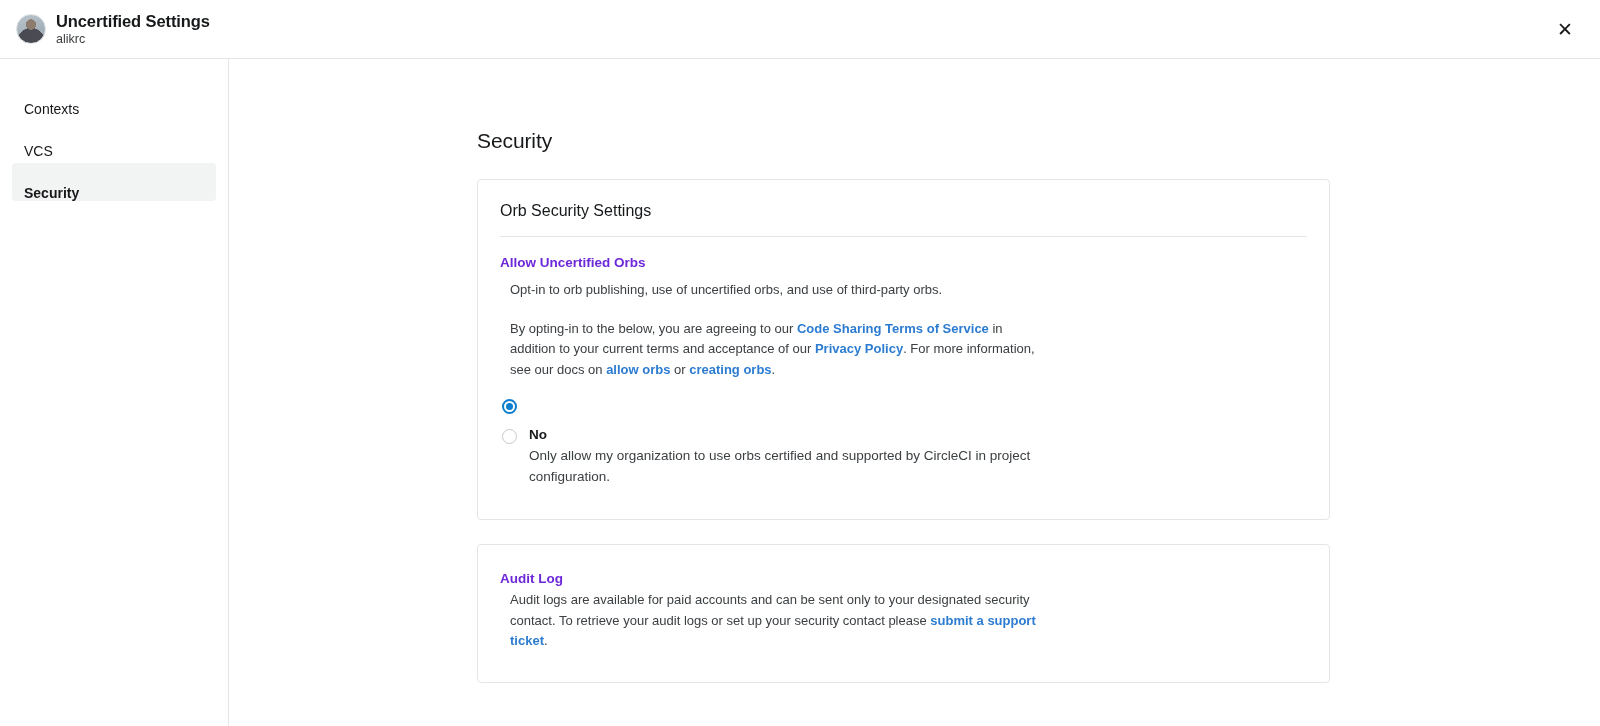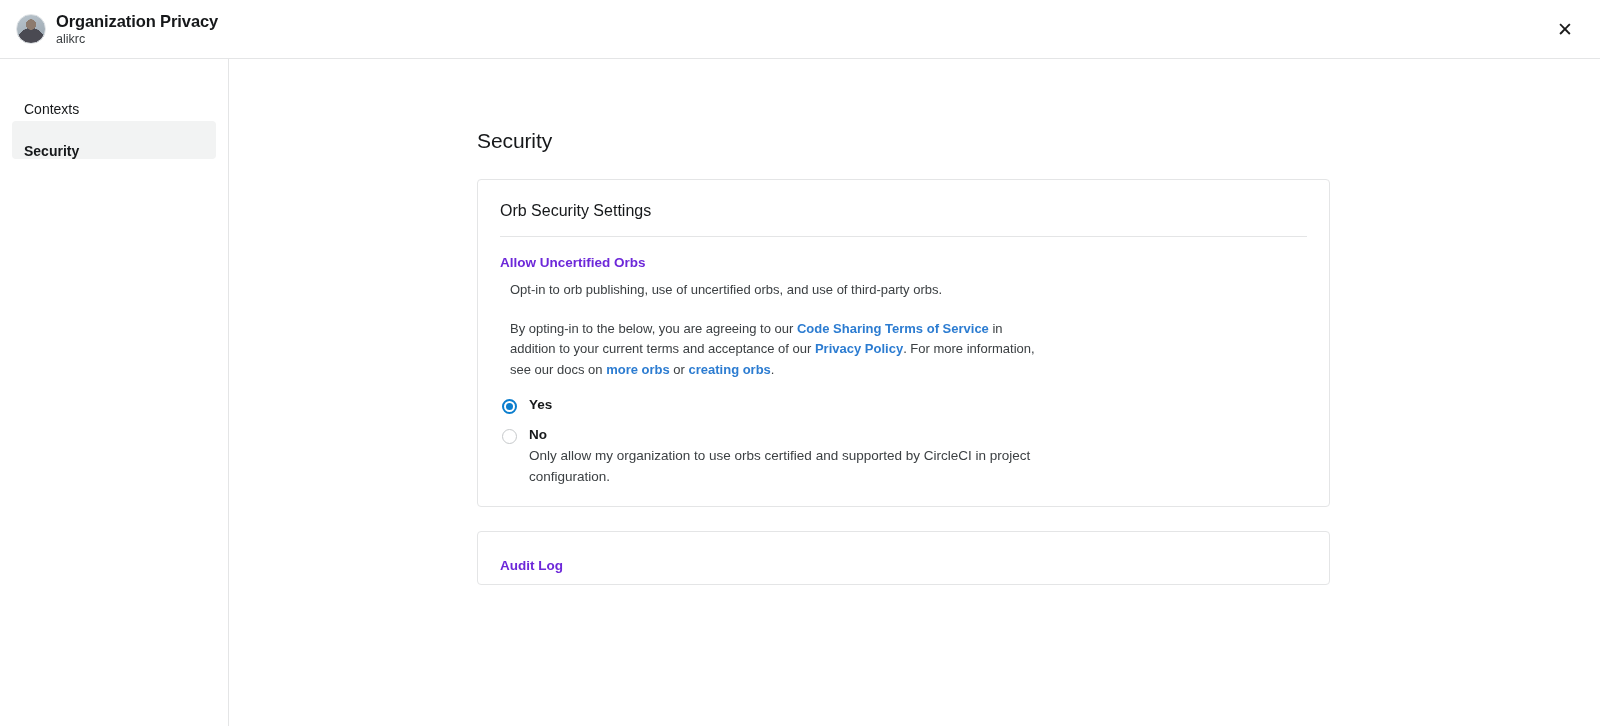--- a/index.html
+++ b/index.html
@@ -113,21 +113,21 @@
     font-weight: normal;
     color: #16181a;
     margin: 0 0 26px 0;
     letter-spacing: -0.1px;
   }
 
   .card {
     border: 1px solid #e4e5e6;
     border-radius: 4px;
     background: #fff;
-    padding: 22px 22px 7px 22px;
+    padding: 22px 22px 20px 22px;
     margin-bottom: 24px;
   }
   .card-title {
     font-size: 16px;
     font-weight: normal;
     color: #16181a;
     margin: 0 0 18px 0;
     padding-bottom: 16px;
     border-bottom: 1px solid #e4e5e6;
   }
@@ -197,65 +197,68 @@
     margin-top: 2px;
   }
   .audit-body { width: 560px; margin-top: 4px; }
 </style>
 </head>
 <body>
 
 <div class="header">
   <div class="avatar"></div>
   <div class="header-text">
-    <div class="header-title">Organization Privacy</div>
+    <div class="header-title">Uncertified Settings</div>
     <div class="header-sub">alikrc</div>
   </div>
   <button class="close-btn">✕</button>
 </div>
 
 <div class="body">
 
   <div class="sidebar">
     <div class="nav-item">
       <span>Contexts</span>
     </div>
+    <div class="nav-item">
+      <span>VCS</span>
+    </div>
     <div class="nav-item active">
       <span>Security</span>
     </div>
   </div>
 
   <div class="content">
     <div class="content-inner">
       <h1 class="page-title">Security</h1>
 
       <div class="card">
         <div class="card-title">Orb Security Settings</div>
 
         <div class="sub-title">Allow Uncertified Orbs</div>
         <p class="para">Opt-in to orb publishing, use of uncertified orbs, and use of third-party orbs.</p>
 
-        <p class="para spaced"><span>By opting-in to the below, you are agreeing to our </span><a class="link">Code Sharing Terms of Service</a><span> in addition to your current terms and acceptance of our </span><a class="link">Privacy Policy</a><span>. For more information, see our docs on </span><a class="link">more orbs</a><span> or </span><a class="link">creating orbs</a><span>.</span></p>
+        <p class="para spaced"><span>By opting-in to the below, you are agreeing to our </span><a class="link">Code Sharing Terms of Service</a><span> in addition to your current terms and acceptance of our </span><a class="link">Privacy Policy</a><span>. For more information, see our docs on </span><a class="link">allow orbs</a><span> or </span><a class="link">creating orbs</a><span>.</span></p>
 
         <div class="radio-group">
           <div class="radio-row">
             <span class="radio checked"></span>
             <div class="radio-text">
-              <div class="radio-label">Yes</div>
             </div>
           </div>
           <div class="radio-row">
             <span class="radio"></span>
             <div class="radio-text">
               <div class="radio-label">No</div>
               <div class="radio-desc">Only allow my organization to use orbs certified and supported by CircleCI in project configuration.</div>
             </div>
           </div>
         </div>
       </div>
 
       <div class="card">
         <div class="sub-title">Audit Log</div>
+        <p class="para audit-body"><span>Audit logs are available for paid accounts and can be sent only to your designated security contact. To retrieve your audit logs or set up your security contact please </span><a class="link">submit a support ticket</a><span>.</span></p>
       </div>
 
     </div>
   </div>
 </div>
 
 </body></html>

